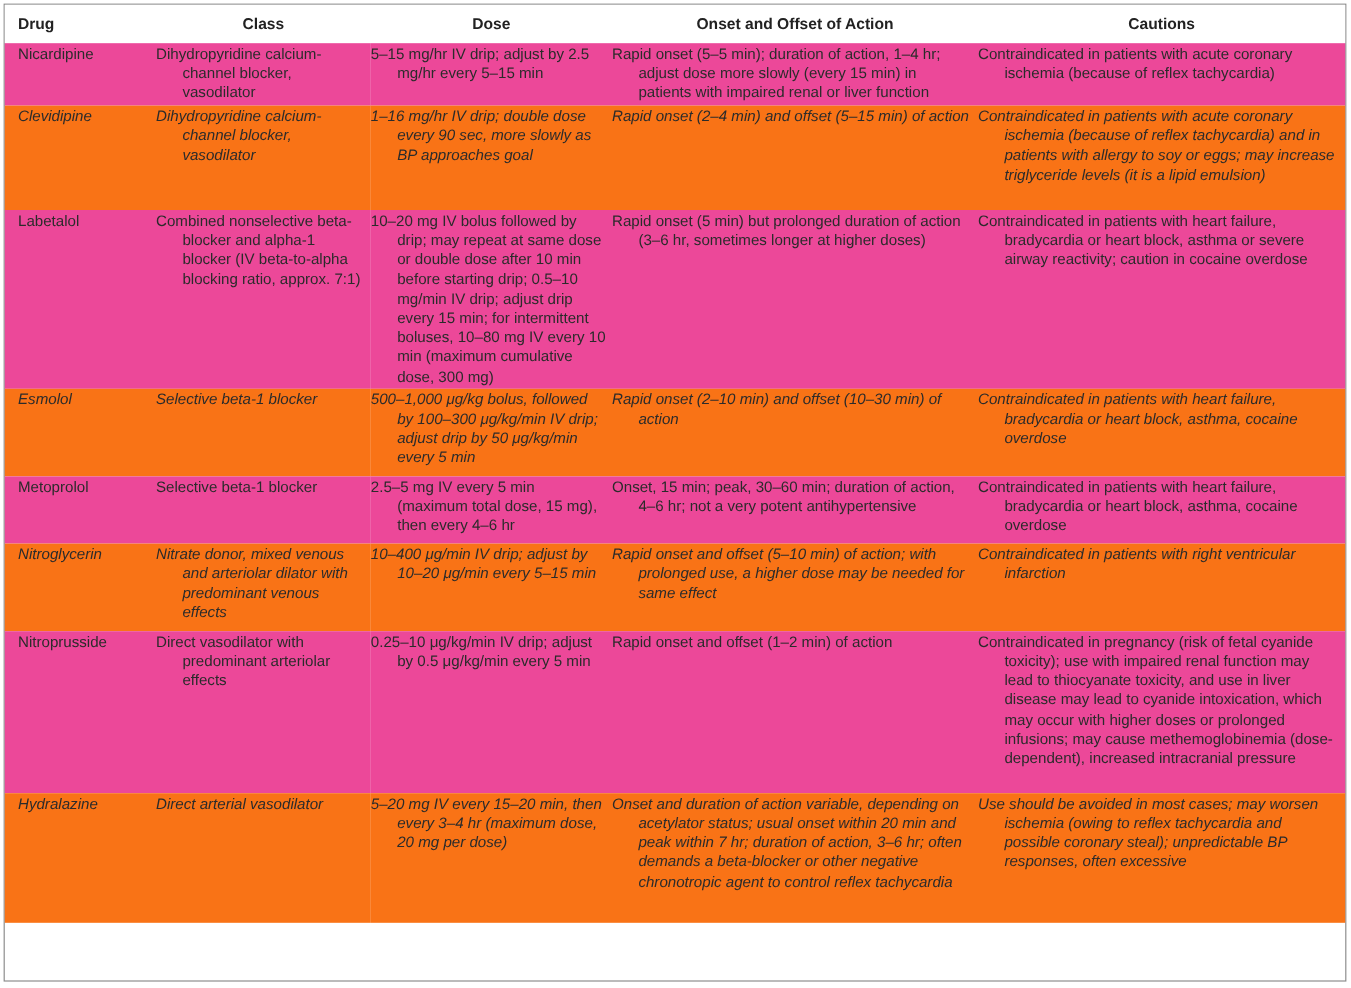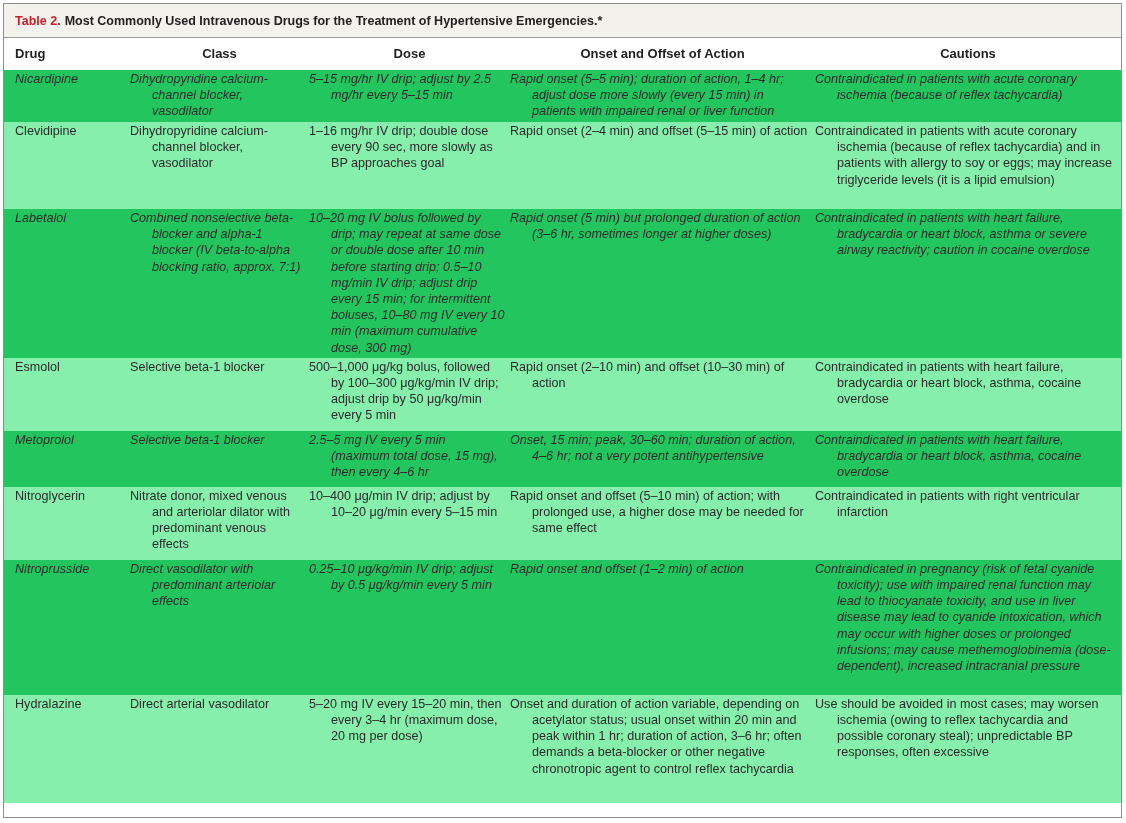--- a/index.html
+++ b/index.html
@@ -8,31 +8,27 @@
   .title-bar { height: 34px; background: #f3f1ec; border-bottom: 1px solid #9a9a9a; display: flex; align-items: center; padding-left: 11px; box-sizing: border-box; }
   .title-bar .tnum { color: #c8202a; font-weight: bold; font-size: 12.5px; margin-right: 4px; }
   .title-bar .ttext { font-weight: bold; font-size: 12.5px; color: #222; }
   table { border-collapse: collapse; width: 100%; table-layout: fixed; font-size: 12.6px; line-height: 16.2px; }
   col.c1 { width: 126px; } col.c2 { width: 179px; } col.c3 { width: 201px; } col.c4 { width: 305px; } col.c5 { width: auto; }
   th { font-weight: bold; font-size: 13px; height: 32px; padding: 0 0 0 0; text-align: center; color: #222; background: #fff; }
   th.left { text-align: left; padding-left: 11px; }
   td { vertical-align: top; padding: 1px 4px 2px 0; color: #2b2b2b; }
   td.drug { padding-left: 11px; }
   td .hang { padding-left: 22px; text-indent: -22px; display: block; }
-  tr.shade td { background: #22c55e; font-style: italic; }
-  tr.plain td { background: #86efac; }
+  tr.shade td { background: #ec4899; }
+  tr.plain td { background: #f97316; font-style: italic; }
 </style>
 </head>
 <body>
 
 <div class="frame">
-  <div class="title-bar">
-    <span class="tnum">Table 2.</span>
-    <span class="ttext">Most Commonly Used Intravenous Drugs for the Treatment of Hypertensive Emergencies.*</span>
-  </div>
   <table>
     <colgroup>
         <col class="c1">
         <col class="c2">
         <col class="c3">
         <col class="c4">
         <col class="c5">
       </colgroup>
     <thead>
       <tr>
@@ -151,21 +147,21 @@
       </tr>
       <tr class="plain" style="height:108px">
         <td class="drug">Hydralazine</td>
         <td>
             <span class="hang">Direct arterial vasodilator</span>
           </td>
         <td>
             <span class="hang">5–20 mg IV every 15–20 min, then every 3–4 hr (maximum dose, 20 mg per dose)</span>
           </td>
         <td>
-            <span class="hang">Onset and duration of action variable, depending on acetylator status; usual onset within 20 min and peak within 1 hr; duration of action, 3–6 hr; often demands a beta-blocker or other negative chronotropic agent to control reflex tachycardia</span>
+            <span class="hang">Onset and duration of action variable, depending on acetylator status; usual onset within 20 min and peak within 7 hr; duration of action, 3–6 hr; often demands a beta-blocker or other negative chronotropic agent to control reflex tachycardia</span>
           </td>
         <td>
             <span class="hang">Use should be avoided in most cases; may worsen ischemia (owing to reflex tachycardia and possible coronary steal); unpredictable BP responses, often excessive</span>
           </td>
       </tr>
     </tbody>
   </table>
 </div>
 
 </body></html>

